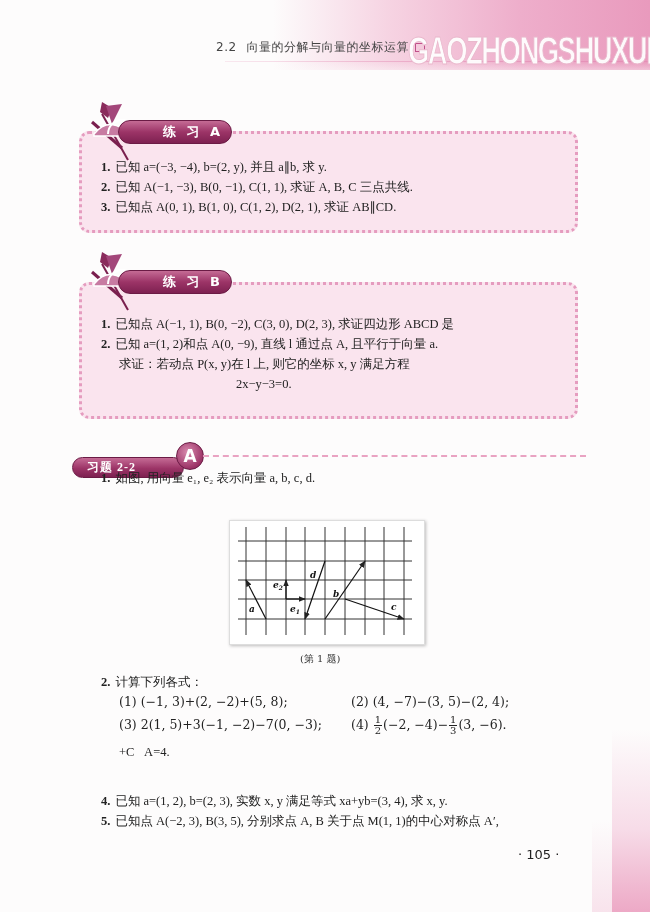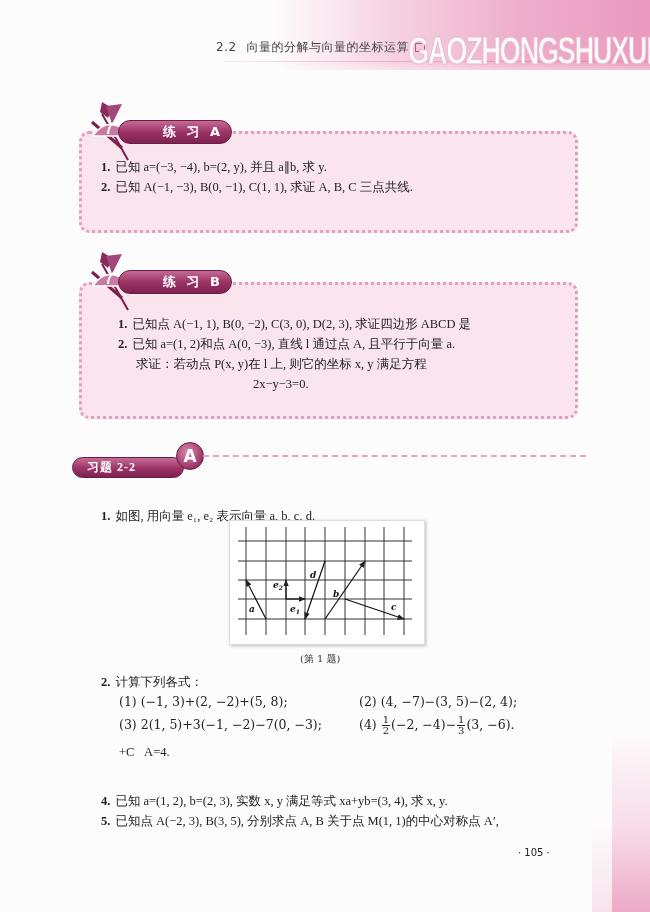--- a/index.html
+++ b/index.html
@@ -60,21 +60,21 @@
     border-radius: 12px;
     background: linear-gradient(180deg, #c56b95 0%, #9c3467 50%, #7e2151 100%);
     border: 1px solid #6b1b45;
     color: #fff; font-family: "DejaVu Sans", sans-serif; font-size: 13px; font-weight: bold;
     line-height: 22px; text-indent: 44px; letter-spacing: 3px;
   }
   .badge-icon { position: absolute; left: 0; top: 0; }
 
   .items { position: absolute; left: 101px; font-size: 12.5px; line-height: 20px; }
   .items-a { top: 157px; }
-  .items-b { top: 314px; margin-left: 17px; }
+  .items-b { top: 314px; }
   .item { white-space: nowrap; font-family: Liberation Serif, serif; }
   .num { font-weight: bold; margin-right: 5px; }
   .cont { padding-left: 18px; }
   .center-eq { padding-left: 135px; }
 
   .sec-badge { position: absolute; left: 72px; top: 442px; }
   .sec-pill {
     position: absolute; left: 0; top: 15px; width: 110px; height: 19px; border-radius: 11px;
     background: linear-gradient(180deg, #c56b95 0%, #9c3467 55%, #7e2151 100%);
     border: 1px solid #6b1b45; color: #fff; font-family: Liberation Serif, serif;
@@ -85,36 +85,36 @@
     background: radial-gradient(circle at 40% 35%, #d88aae, #9c3467 70%, #7e2151);
     border: 1px solid #6b1b45; color: #fff; text-align: center; line-height: 26px;
     font-family: "DejaVu Sans", sans-serif; font-size: 17px; font-weight: bold;
   }
   .sec-dash {
     position: absolute; left: 203px; top: 455px; width: 383px; height: 0;
     border-top: 2px dashed #e9a3c2;
   }
 
   .body-items { position: absolute; left: 101px; font-size: 12.5px; line-height: 20px; }
-  .q1 { top: 506px; }
+  .q1 { top: 468px; }
   .q2 { top: 672px; }
-  .q2 .sub { display: flex; padding-left: 18px; gap: 8px; }
+  .q2 .sub { display: flex; padding-left: 18px; }
   .q2 .sub span.l { width: 232px; display: inline-block; }
   .frac { display: inline-block; vertical-align: middle; text-align: center; font-size: 10px; line-height: 10px; margin: 0 1px; }
   .frac span { display: block; }
   .frac .top { border-bottom: 1px solid #222; padding: 0 1px; }
   .q3 { top: 742px; }
   .q4 { top: 791px; }
 
   .figure {
     position: absolute; left: 229px; top: 520px; width: 194px; height: 123px;
     background: #fff; box-shadow: 1px 1px 3px rgba(0,0,0,0.25); border: 1px solid #ddd;
   }
   .caption { position: absolute; left: 300px; top: 652px; font-size: 10px; color: #333; }
-  .pagenum { position: absolute; left: 518px; top: 847px; font-size: 10px; font-family: "DejaVu Sans", sans-serif; }
+  .pagenum { position: absolute; left: 518px; top: 847px; font-size: 13px; font-family: "DejaVu Sans", sans-serif; }
 </style>
 </head>
 <body>
 
 <div class="hdr-band"></div>
 <div class="hdr-fade"></div>
 <div class="hdr-line"></div>
 <div class="hdr-title">
   <span class="sec">2.2</span><span>向量的分解与向量的坐标运算</span><span class="hdr-square"></span>
 </div>
@@ -130,37 +130,38 @@
     <line x1="10" y1="22" x2="40" y2="48" stroke="#7a1f4e" stroke-width="3"></line>
     <line x1="20" y1="14" x2="46" y2="60" stroke="#7a1f4e" stroke-width="2"></line>
     <path d="M12,34 Q28,14 50,36 L12,36 Z" fill="#c77ba2" stroke="#fff" stroke-width="1.5"></path>
     <path d="M26,34 A14,14 0 0 1 54,34" fill="none" stroke="#fff" stroke-width="2"></path>
   </svg>
   <div class="badge-pill">练 习 A</div>
 </div>
 <div class="items items-a">
   <div class="item"><span class="num">1.</span><span>已知 a=(−3, −4), b=(2, y), 并且 a∥b, 求 y.</span></div>
   <div class="item"><span class="num">2.</span><span>已知 A(−1, −3), B(0, −1), C(1, 1), 求证 A, B, C 三点共线.</span></div>
+  <div class="item"><span class="num">3.</span><span>已知点 A(0, 1), B(1, 0), C(1, 2), D(2, 1), 求证 AB∥CD.</span></div>
 </div>
 
 <div class="panel panel-b"></div>
 <div class="badge-wrap badge-b">
   <svg class="badge-icon" width="70" height="62" viewBox="0 0 70 62">
     <polygon points="20,2 30,8 26,18 18,12" fill="#8a2b5c"></polygon>
     <polygon points="24,6 40,4 30,24" fill="#a3467a"></polygon>
     <line x1="10" y1="22" x2="40" y2="48" stroke="#7a1f4e" stroke-width="3"></line>
     <line x1="20" y1="14" x2="46" y2="60" stroke="#7a1f4e" stroke-width="2"></line>
     <path d="M12,34 Q28,14 50,36 L12,36 Z" fill="#c77ba2" stroke="#fff" stroke-width="1.5"></path>
     <path d="M26,34 A14,14 0 0 1 54,34" fill="none" stroke="#fff" stroke-width="2"></path>
   </svg>
   <div class="badge-pill">练 习 B</div>
 </div>
 <div class="items items-b">
   <div class="item"><span class="num">1.</span><span>已知点 A(−1, 1), B(0, −2), C(3, 0), D(2, 3), 求证四边形 ABCD 是</span></div>
-  <div class="item"><span class="num">2.</span><span>已知 a=(1, 2)和点 A(0, −3), 直线 l 通过点 A, 且平行于向量 a.</span></div>
+  <div class="item"><span class="num">2.</span><span>已知 a=(1, 2)和点 A(0, −9), 直线 l 通过点 A, 且平行于向量 a.</span></div>
   <div class="item cont">求证：若动点 P(x, y)在 l 上, 则它的坐标 x, y 满足方程</div>
   <div class="item center-eq">2x−y−3=0.</div>
 </div>
 
 <div class="sec-badge">
   <div class="sec-pill">习题 2-2</div>
   <div class="sec-circle">A</div>
 </div>
 <div class="sec-dash"></div>
 

